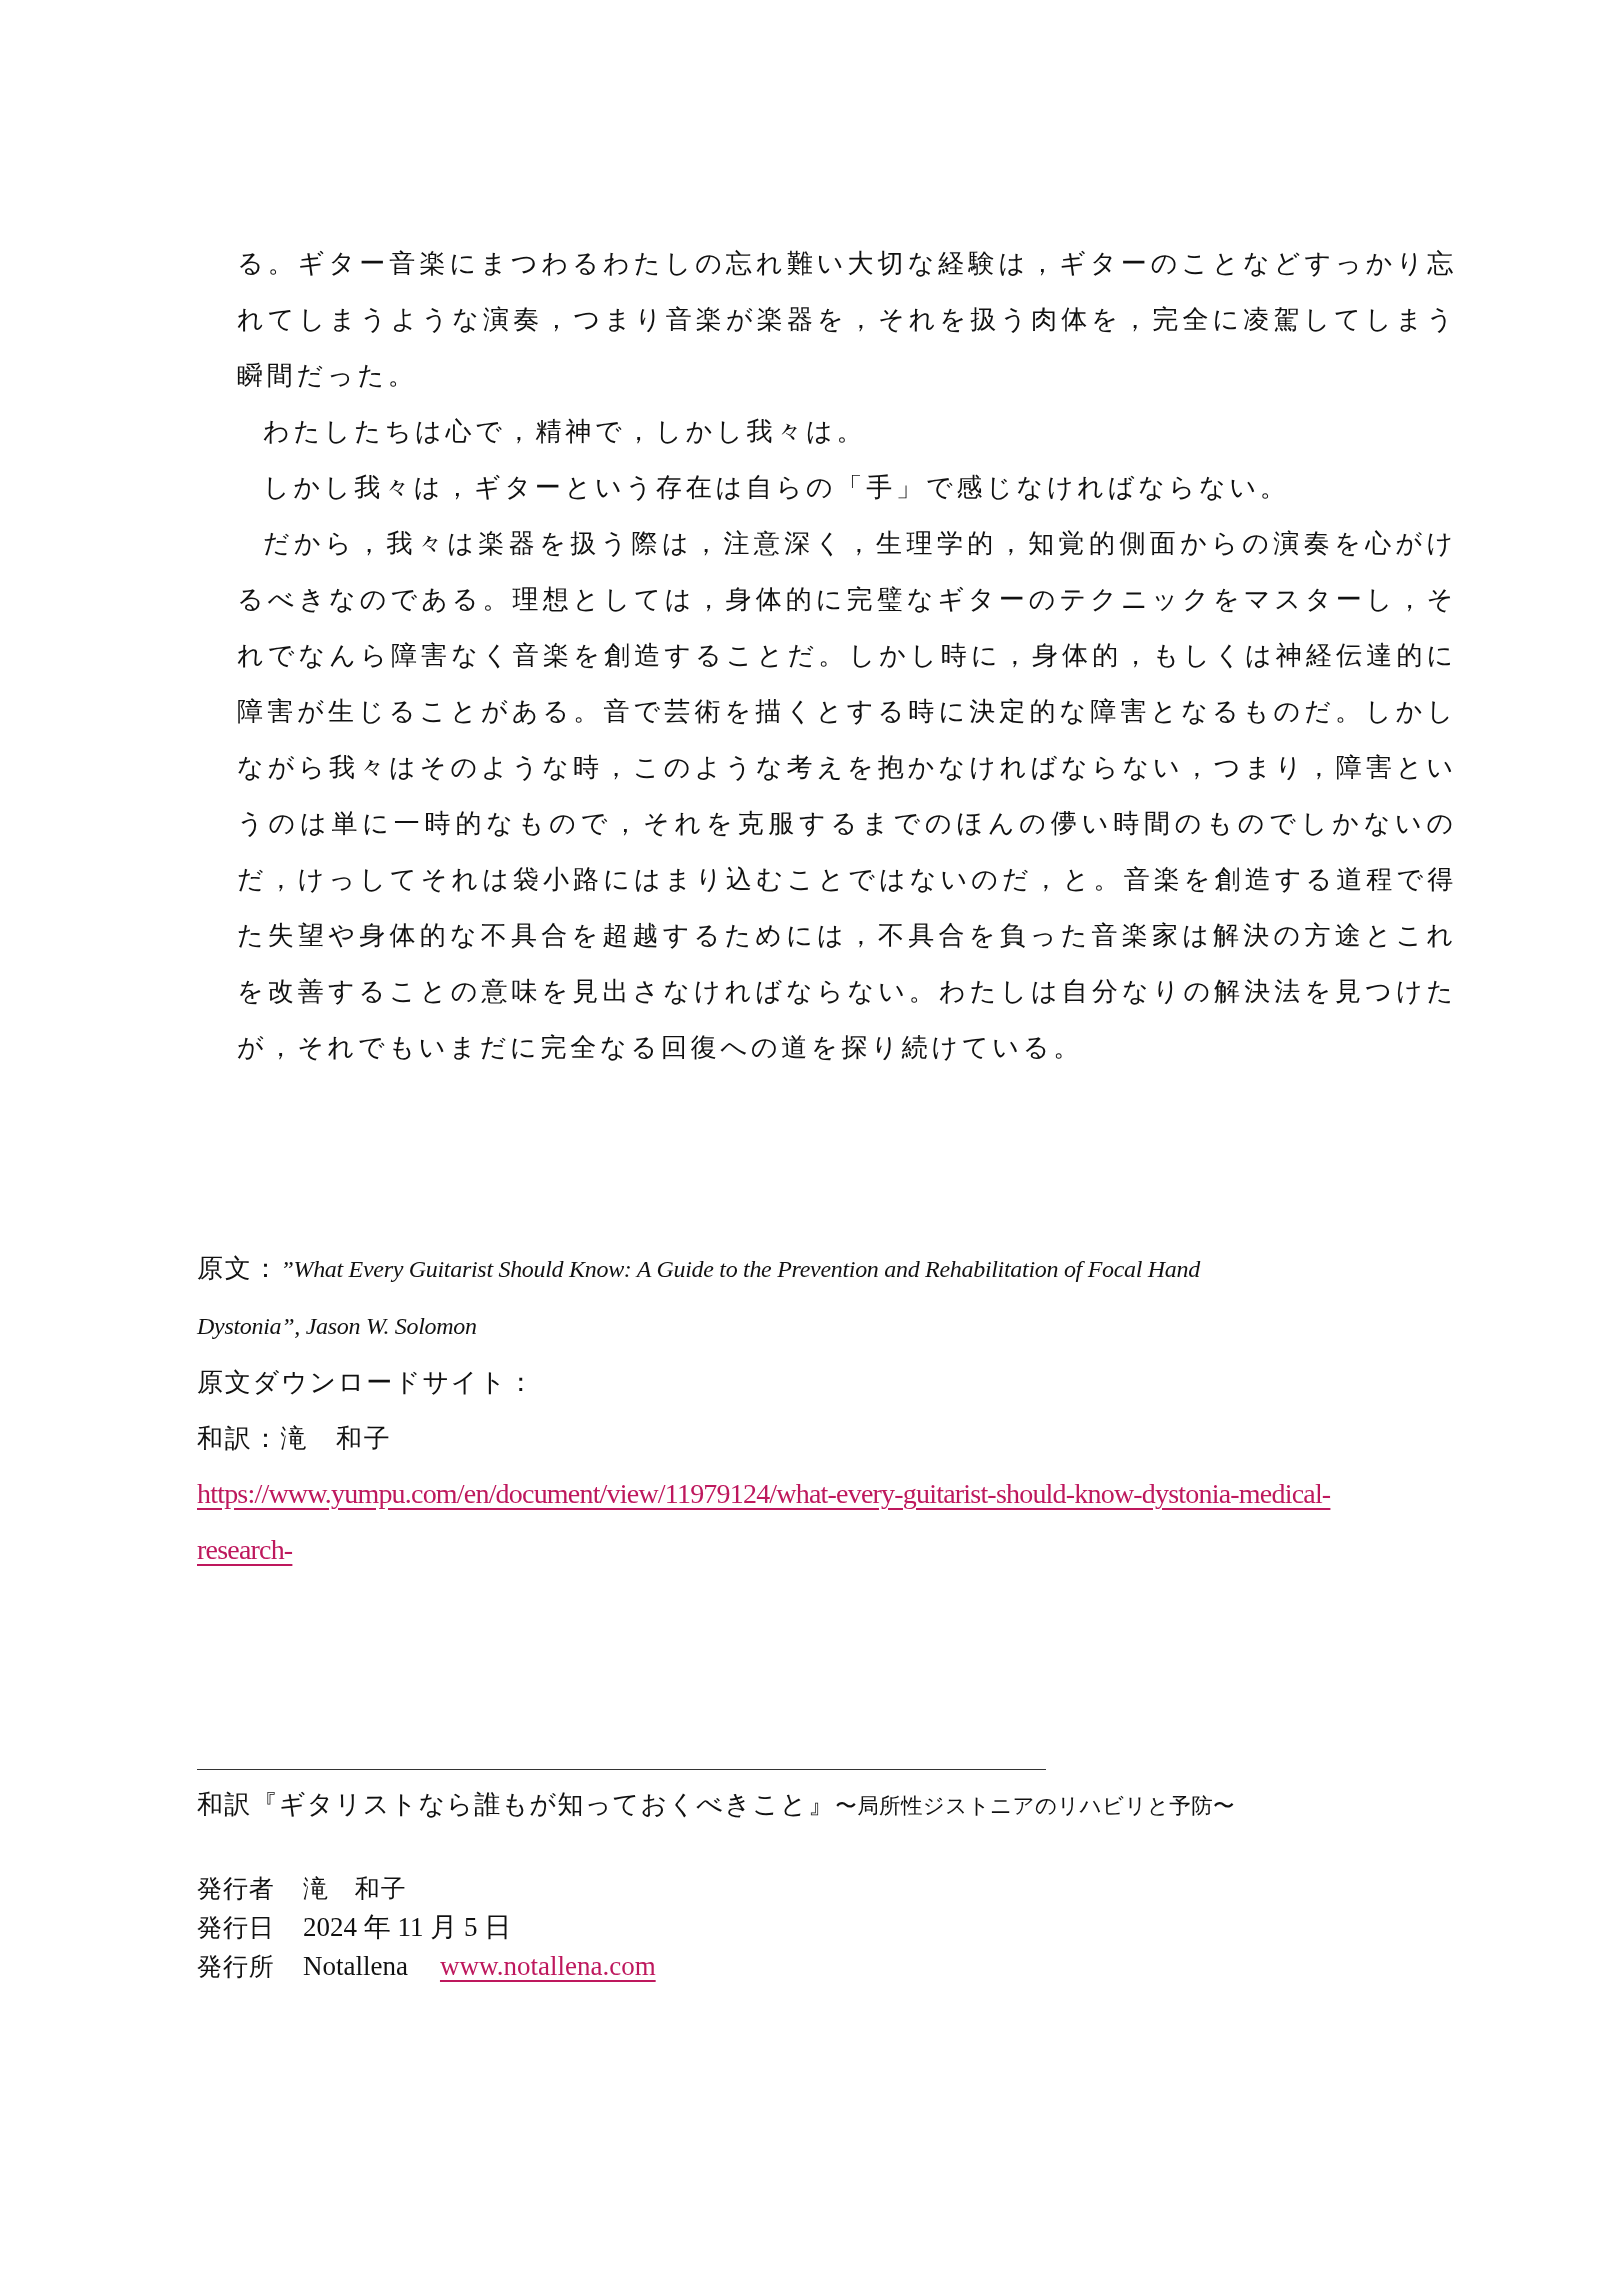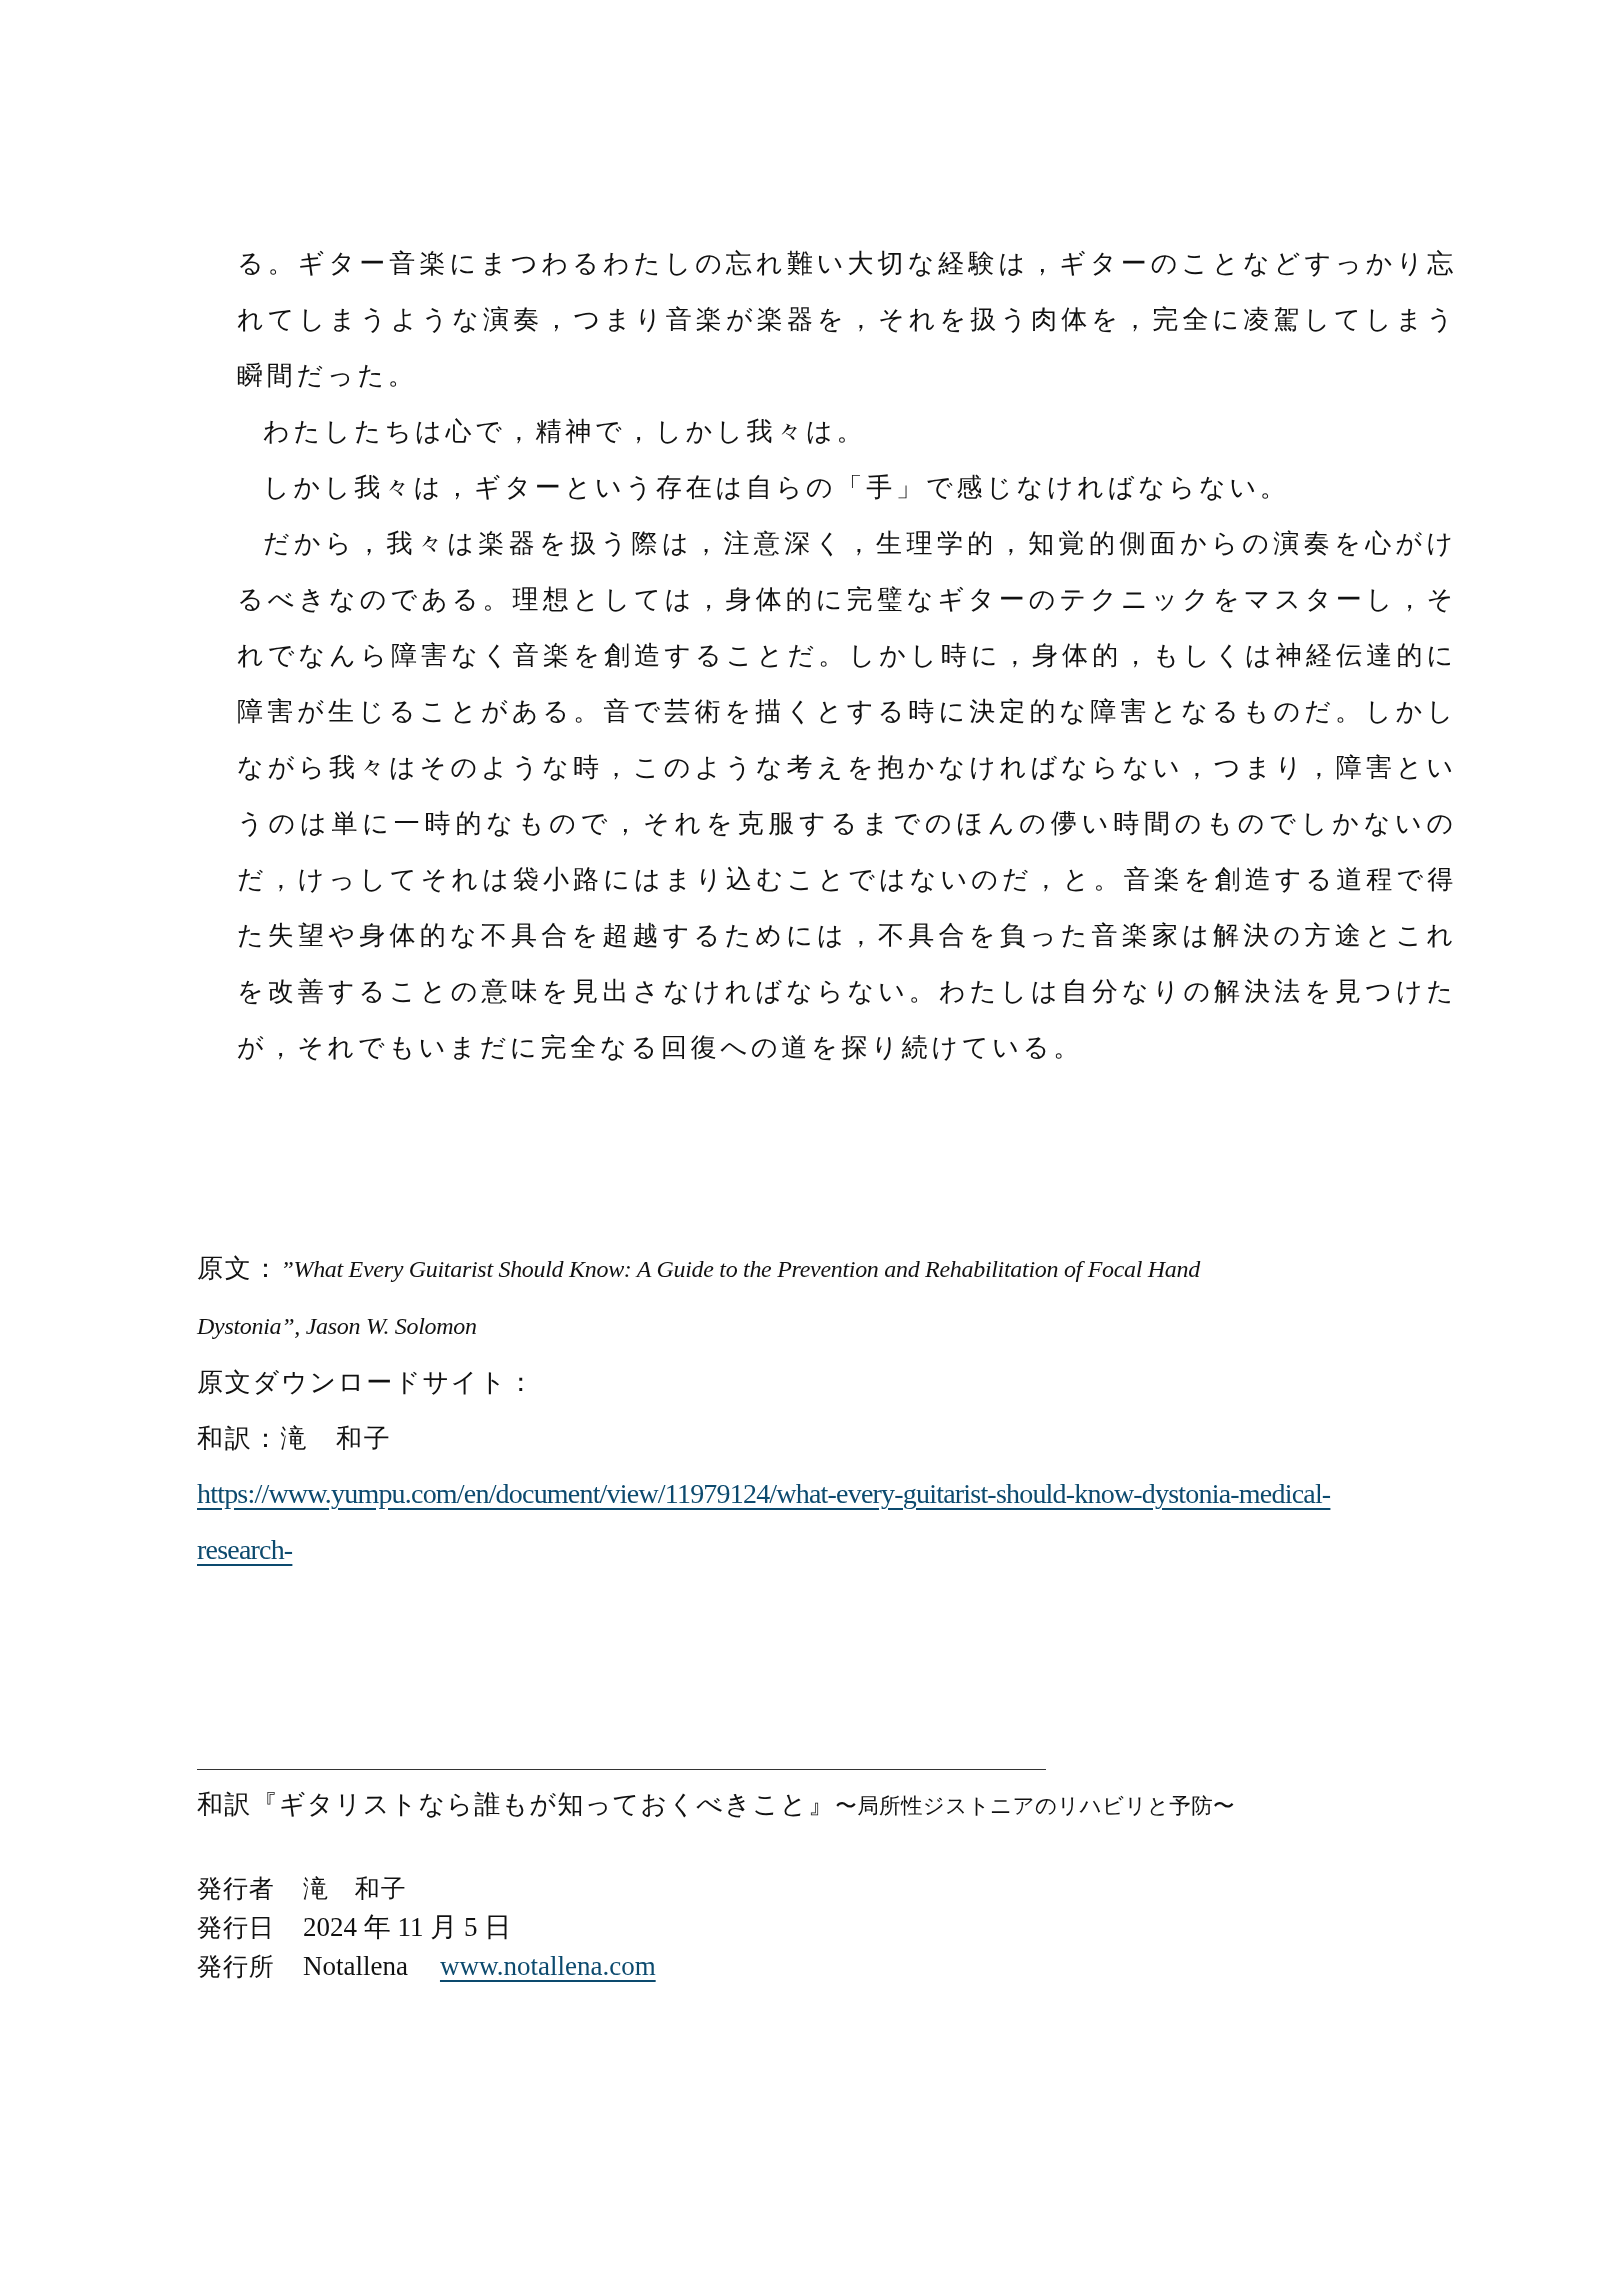--- a/index.html
+++ b/index.html
@@ -56,21 +56,21 @@
       white-space: nowrap;
       letter-spacing: 1.8px;
     }
     .source .ital {
       font-family: "Liberation Serif", serif;
       font-style: italic;
       font-size: 24px;
       letter-spacing: -0.3px;
     }
     .source a, .colophon a {
-      color: #0c4a6e;
+      color: #be185d;
       text-decoration: underline;
       text-underline-offset: 4.5px;
     }
     .source a {
       font-family: "Liberation Serif", serif;
       font-size: 28px;
       letter-spacing: -0.8px;
       display: block;
       white-space: nowrap;
     }

